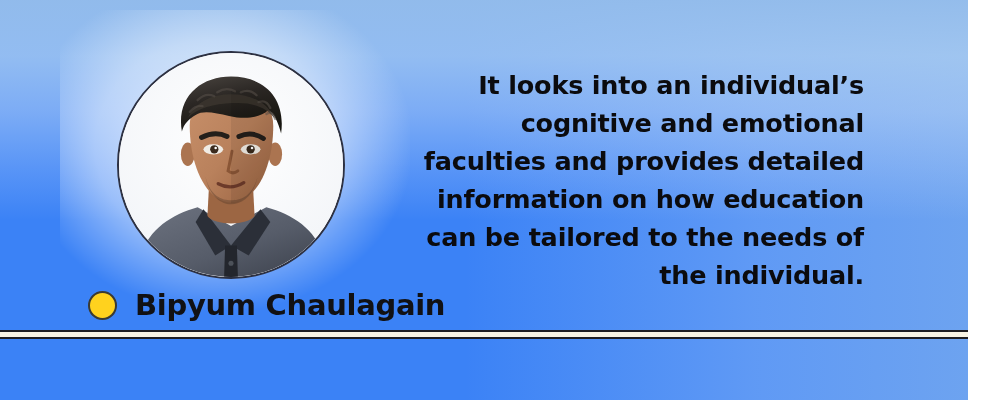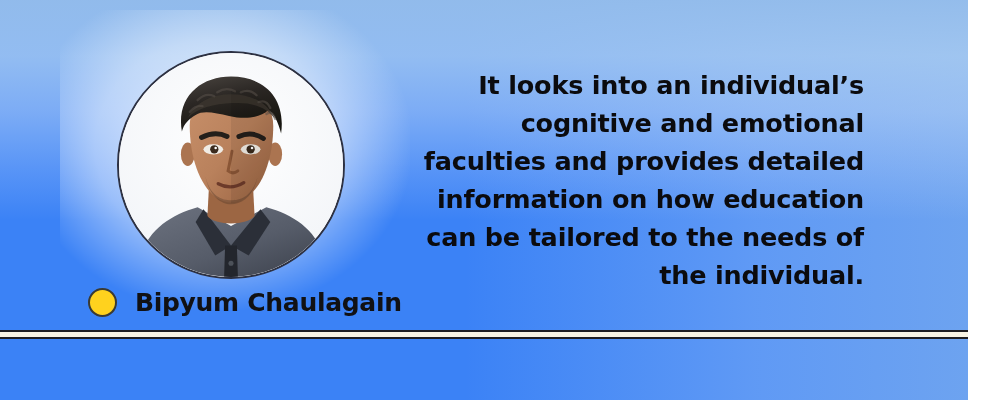--- a/index.html
+++ b/index.html
@@ -98,21 +98,21 @@
     height: 29px;
     border-radius: 50%;
     background: #ffd21e;
     border: 2px solid #3a3a33;
     box-sizing: border-box;
     flex: 0 0 auto;
   }
   .author-name {
     font-family: "DejaVu Sans", sans-serif;
     font-weight: bold;
-    font-size: 25px;
+    font-size: 29px;
     letter-spacing: -0.3px;
     color: #111114;
     white-space: nowrap;
   }
 
   
   .rule-group {
     position: absolute;
     left: 0;
     top: 330px;

